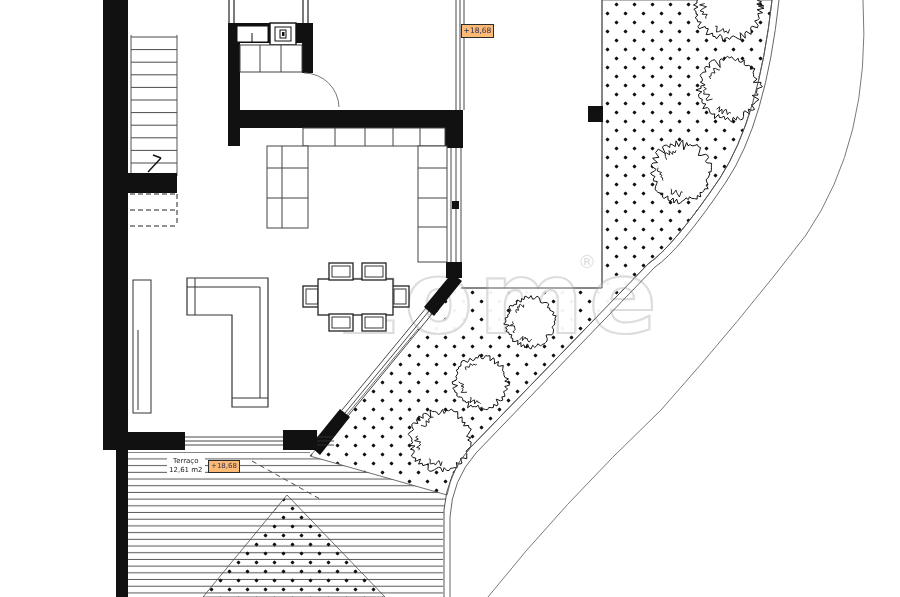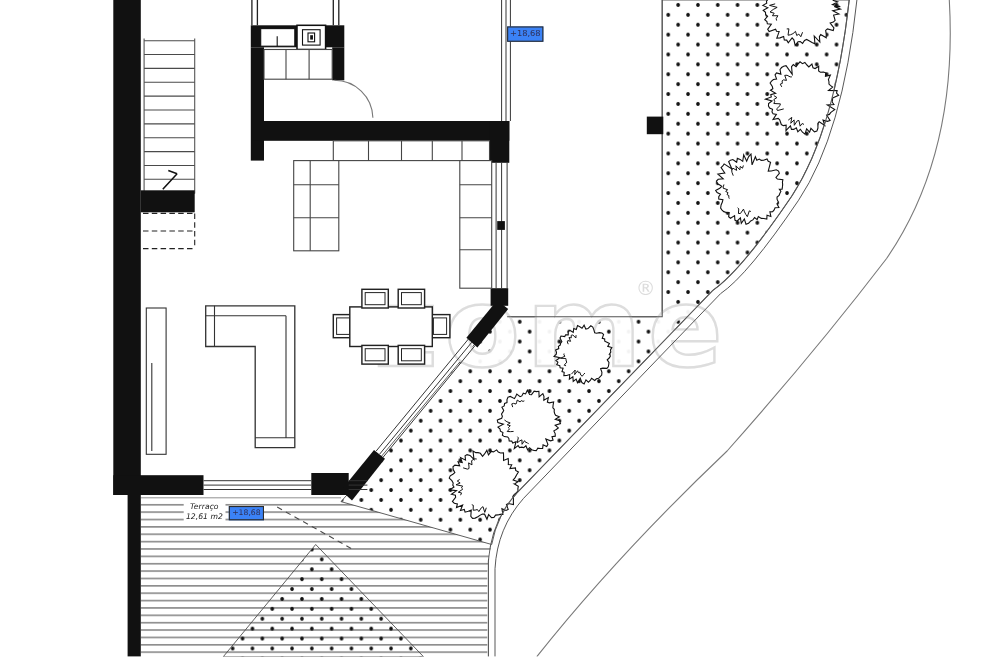--- a/index.html
+++ b/index.html
@@ -1,23 +1,23 @@
 <!DOCTYPE html>
 <html><head>
 <meta charset="utf-8">
 <style>
   html,body{margin:0;padding:0;background:#fff;}
   #stage{position:relative;width:900px;height:597px;background:#ffffff;overflow:hidden;
          font-family:"DejaVu Sans","Liberation Sans",sans-serif;}
   #stage svg{position:absolute;left:0;top:0;}
-  .lvl-box{position:absolute;background:#3b82f6;border:1px solid #2b2b2b;color:#2e2e55;
+  .lvl-box{position:absolute;background:#fdba74;border:1px solid #2b2b2b;color:#2e2e55;
            font-size:7.5px;line-height:11px;text-align:center;white-space:nowrap;
            padding:0 1px;z-index:5;}
   .terr-label{position:absolute;left:167px;top:457px;background:#fff;color:#222;
-              font-size:7px;line-height:8.5px;text-align:center;padding:0 2px;z-index:5;font-style:italic;}
+              font-size:7px;line-height:8.5px;text-align:center;padding:0 2px;z-index:5;}
   #marker-top{left:461px;top:24px;width:29px;height:12px;line-height:12px;}
   #marker-terrace{left:208px;top:460px;width:28px;height:11px;line-height:11px;font-size:7px;}
 </style>
 </head>
 <body>
 
 <div id="stage">
 <svg width="900" height="597" viewBox="0 0 900 597">
   <defs>
     <pattern id="stip" width="18" height="18" patternUnits="userSpaceOnUse">

